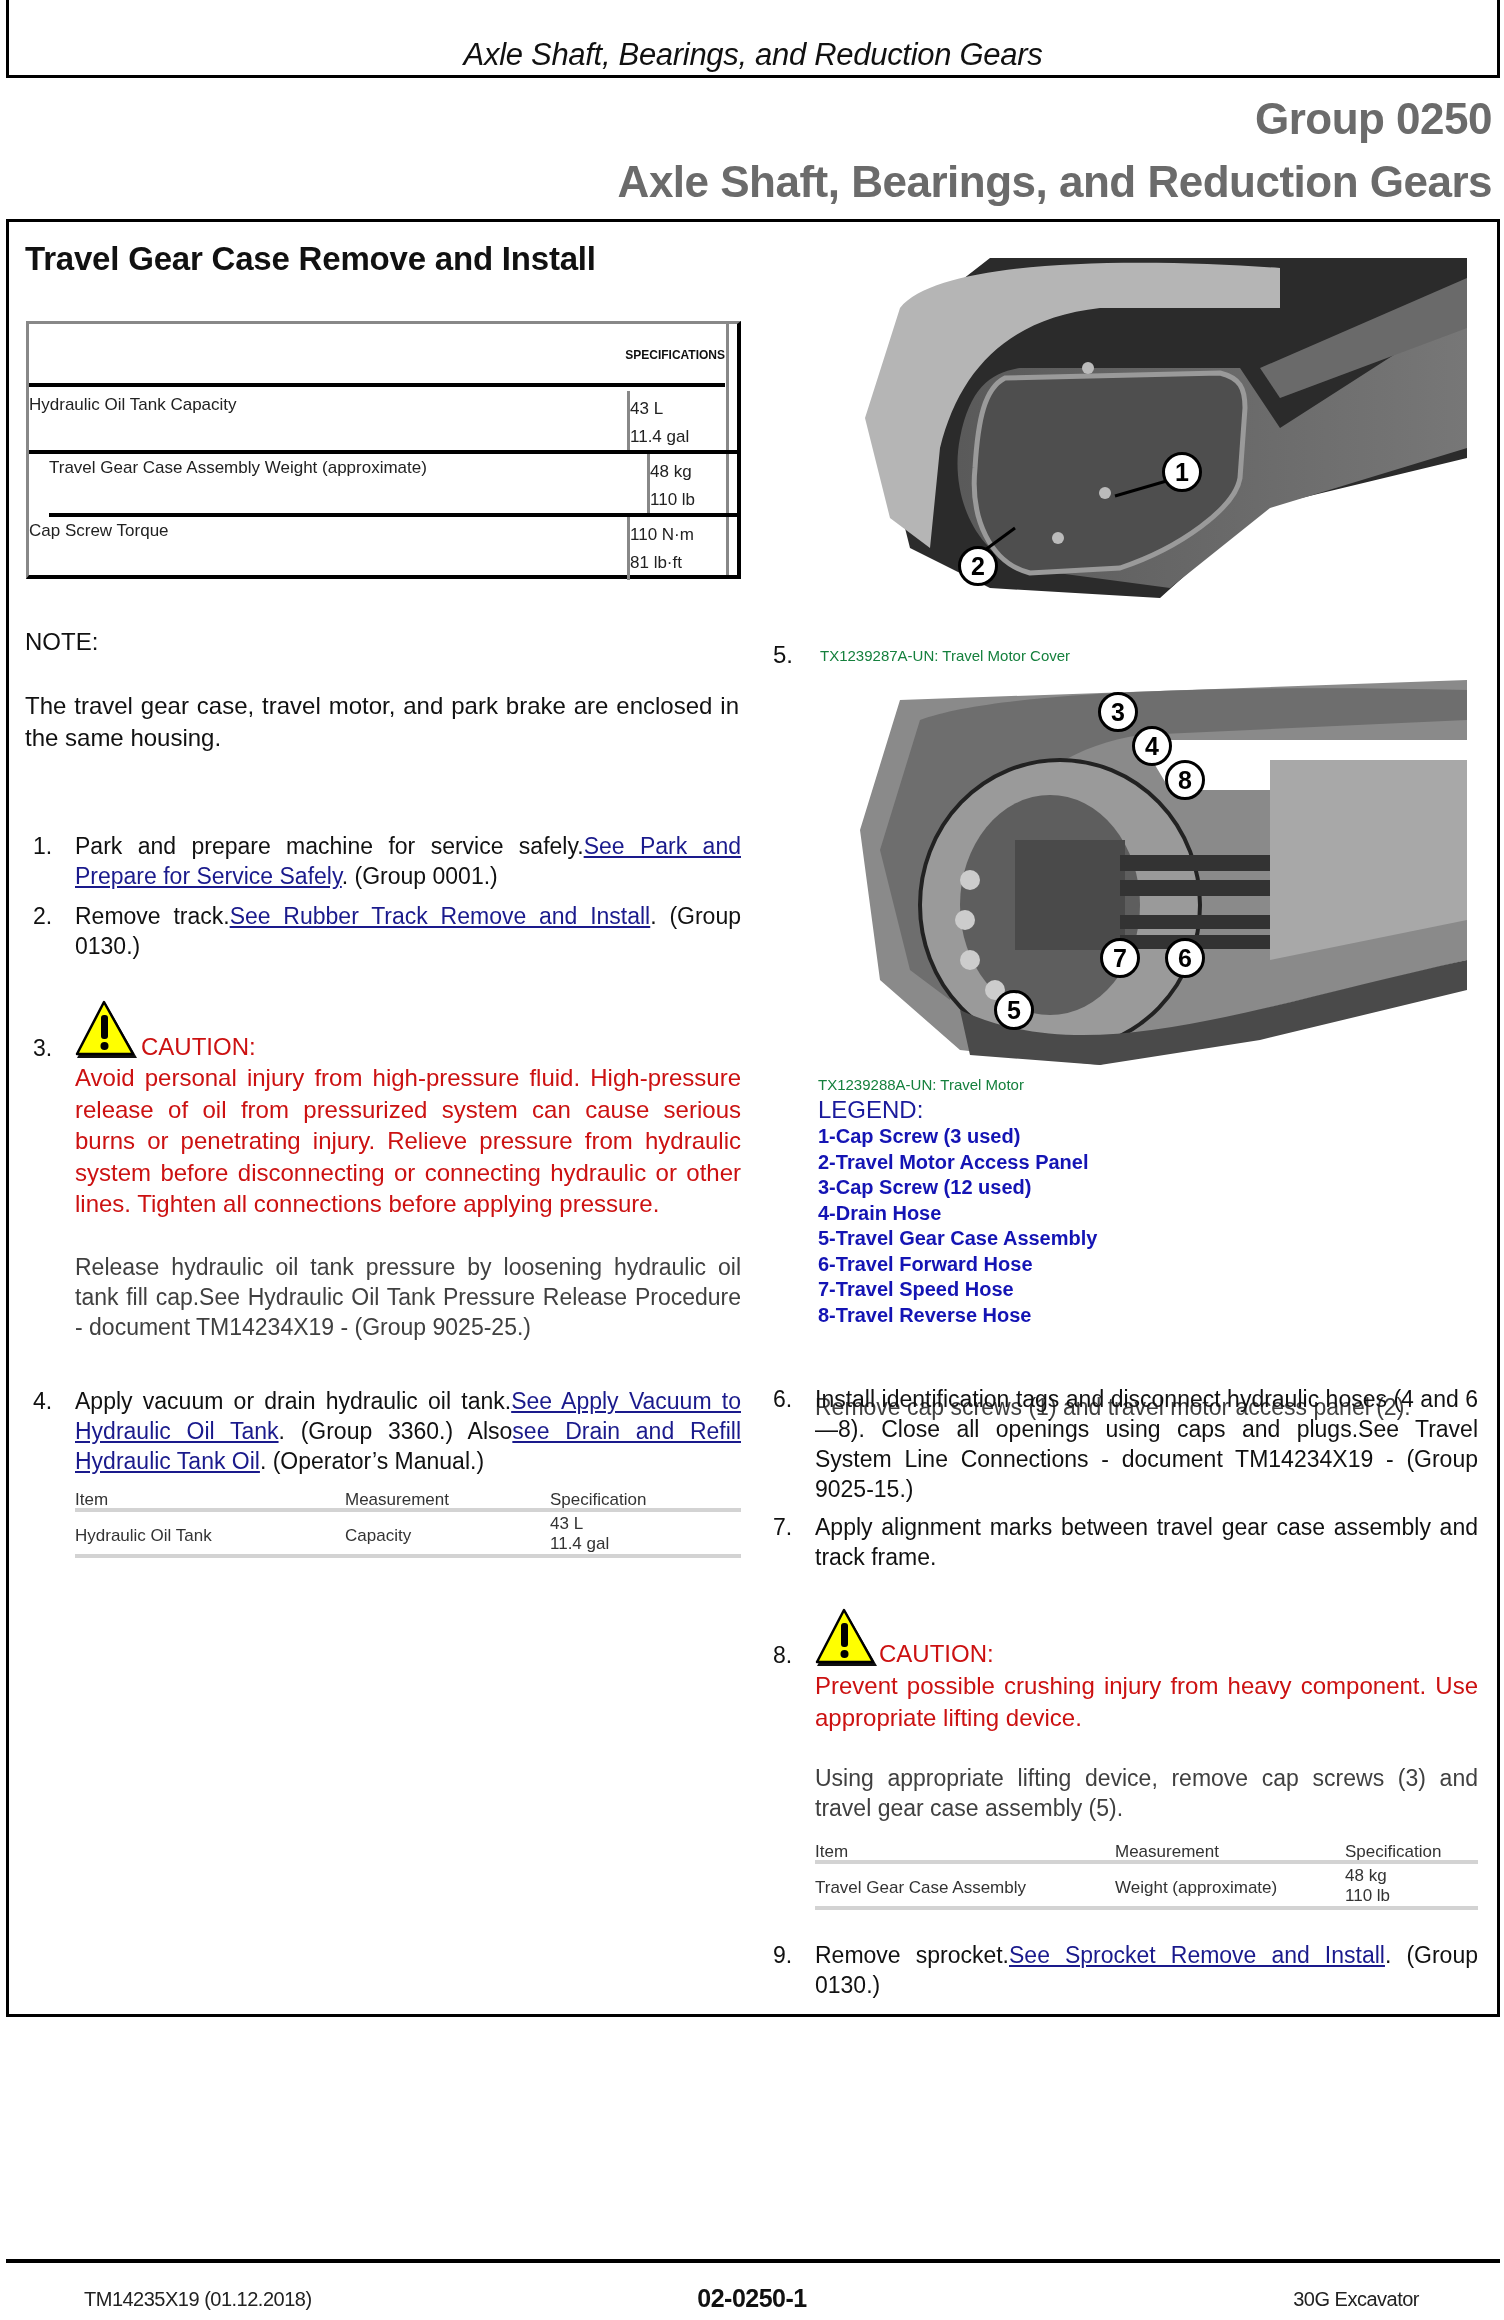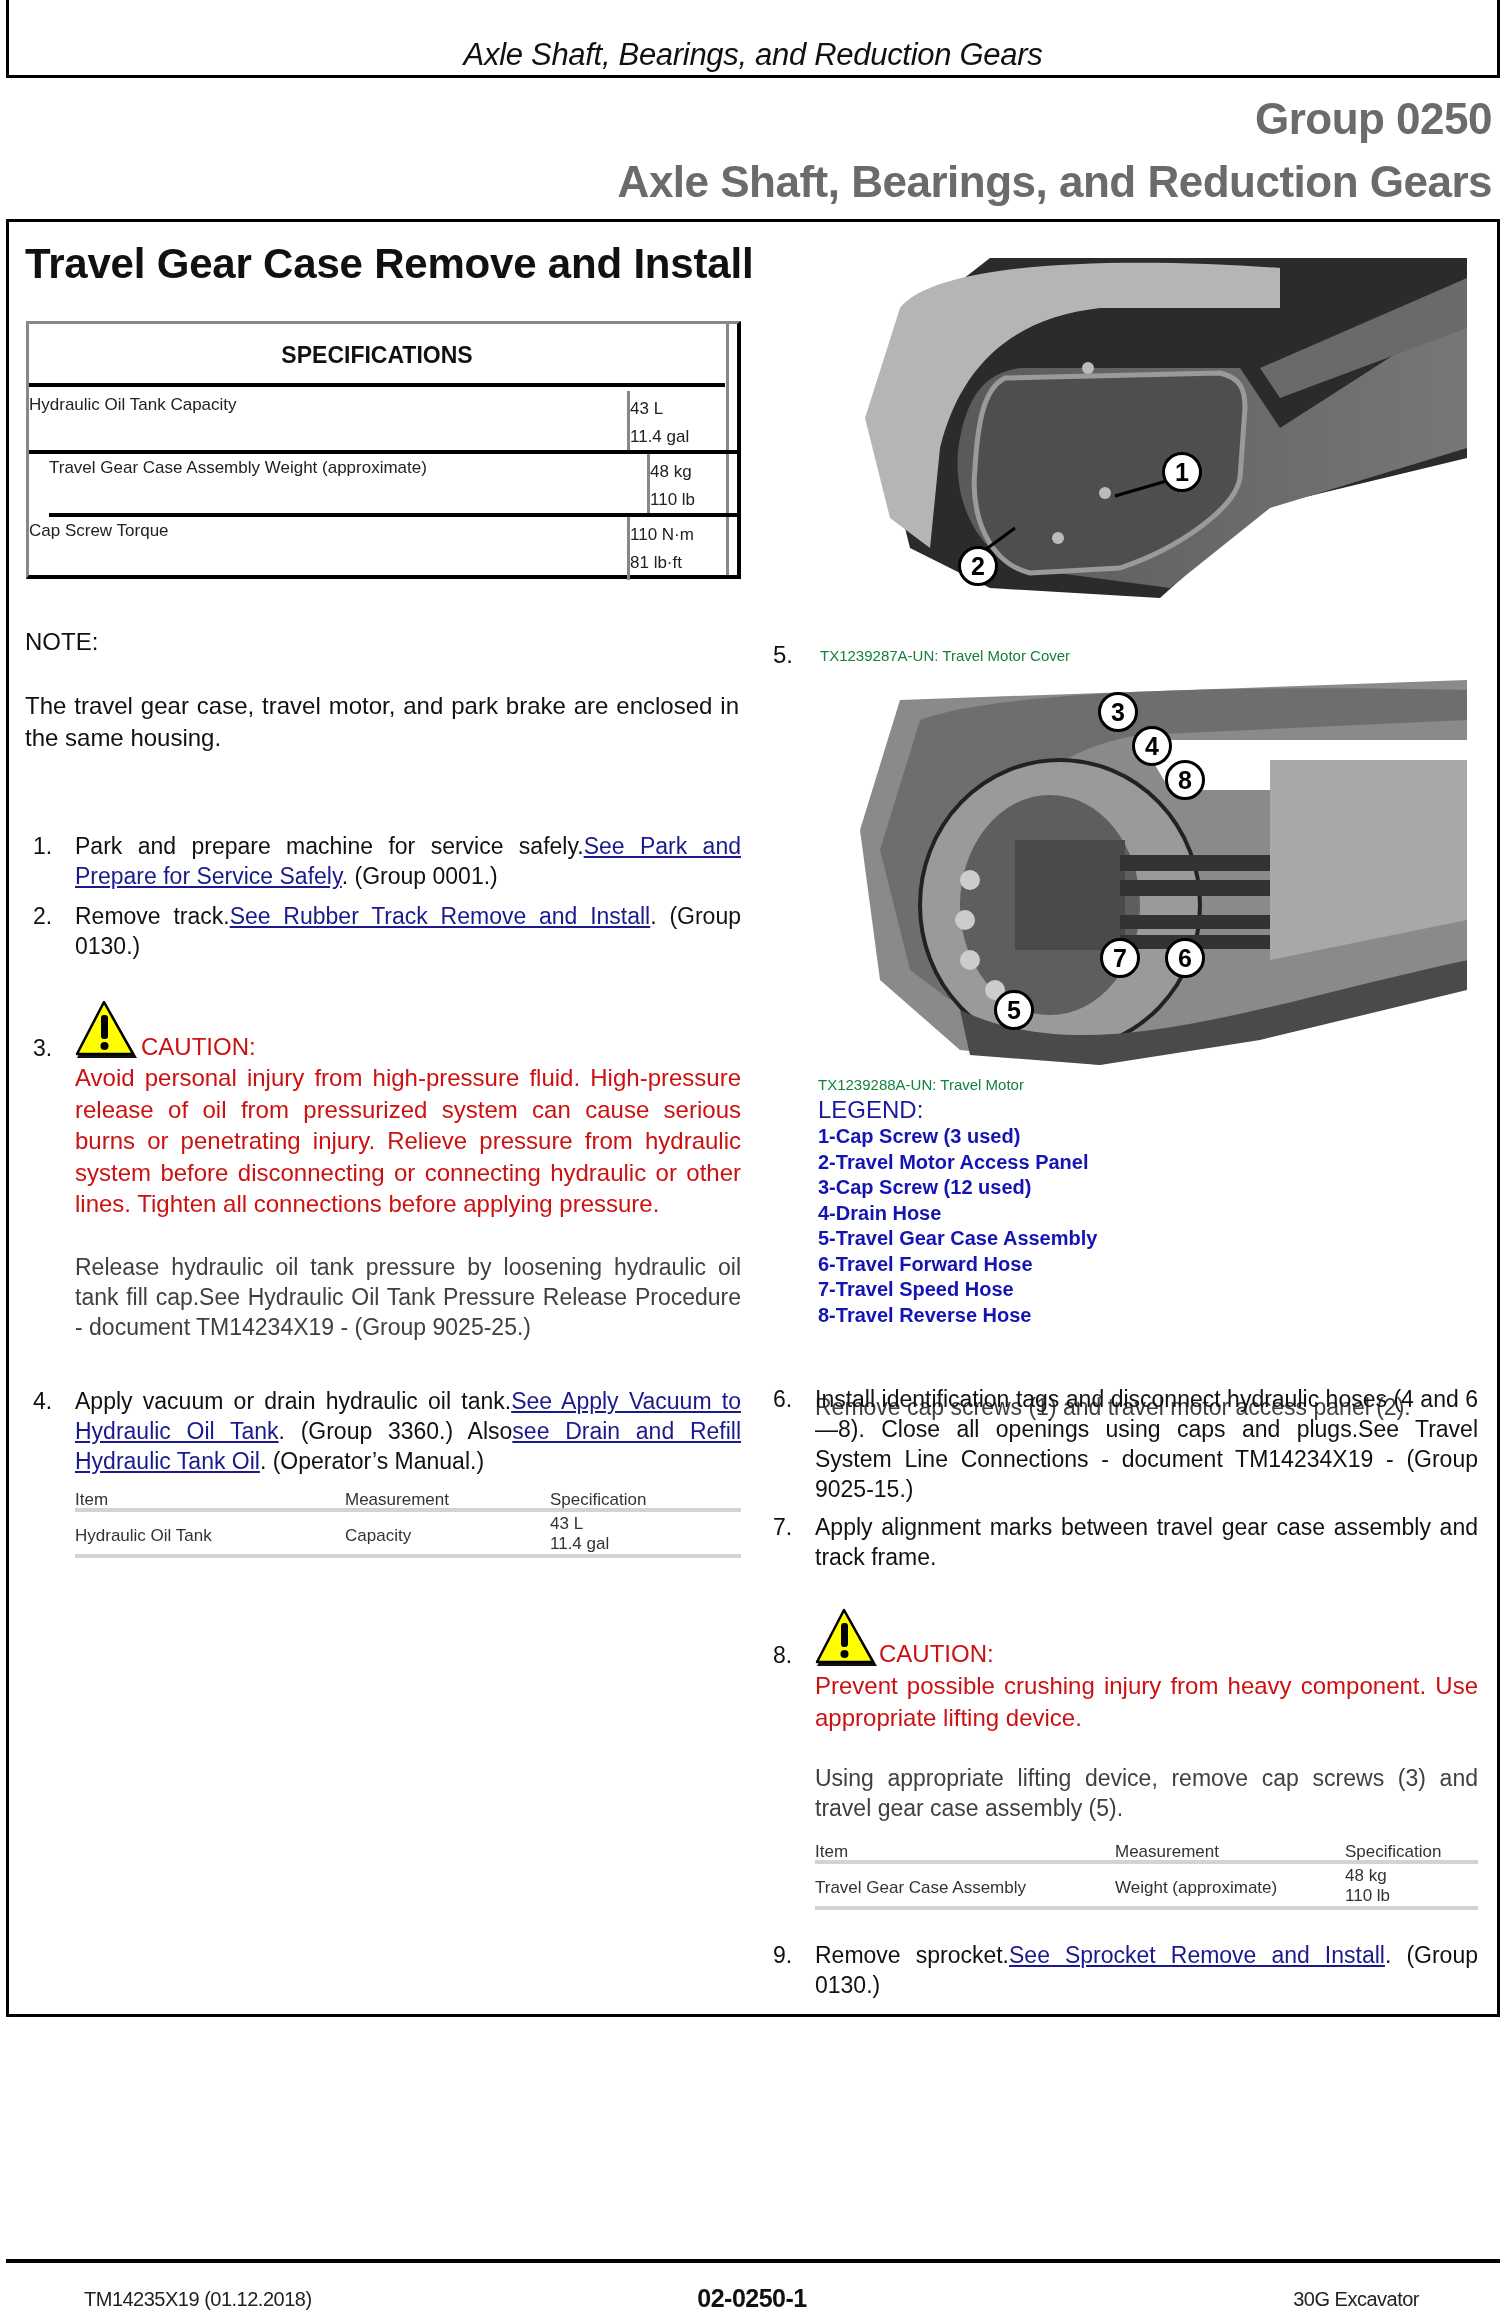--- a/index.html
+++ b/index.html
@@ -9,26 +9,26 @@
 
   
   .run-header { left: 6px; top: -3px; width: 1494px; height: 81px; border: 3px solid #000; border-top-width: 3px; }
   .run-title { position: absolute; left: 0; right: 0; top: 37px; text-align: center; font-style: italic; font-size: 31px; letter-spacing: -0.3px; }
 
   .group-no { right: 12px; top: 94px; font-size: 44px; font-weight: bold; color: #6b6b6b; letter-spacing: -0.5px; }
   .group-title { right: 12px; top: 157px; font-size: 44px; font-weight: bold; color: #6b6b6b; letter-spacing: -0.5px; }
 
   .main-box { left: 6px; top: 219px; width: 1494px; height: 1798px; border: 3px solid #000; }
 
-  .sec-title { left: 25px; top: 240px; font-size: 42px; font-weight: bold; letter-spacing: -0.2px; }
+  .sec-title { left: 25px; top: 240px; font-size: 33px; font-weight: bold; letter-spacing: -0.2px; }
 
   
   .spec { left: 26px; top: 321px; width: 715px; height: 258px; border-top: 3px solid #888; border-left: 3px solid #888; border-bottom: 4px solid #000; border-right: 4px solid #000; }
   .spec .inner-r { position: absolute; right: 8px; top: 0; bottom: 0; width: 3px; background: #888; }
-  .spec-head { position: absolute; left: 0; right: 12px; top: 0; height: 63px; text-align: center; font-weight: bold; font-size: 23px; line-height: 63px; border-bottom: 4px solid #000; }
+  .spec-head { position: absolute; left: 0; right: 12px; top: 0; height: 63px; text-align: right; font-weight: bold; font-size: 12px; line-height: 63px; border-bottom: 4px solid #000; }
   .spec-row { position: absolute; left: 0; right: 0; height: 63px; border-bottom: 4px solid #000; }
   .spec-row:last-child { border-bottom: none; }
   .spec-row .lbl { position: absolute; left: 0; top: 4px; font-size: 17px; color: #222; }
   .spec-row .val { position: absolute; left: 598px; top: 0; bottom: 0; width: 105px; border-left: 3px solid #888; font-size: 17px; color: #222; padding-top: 4px; line-height: 28px; }
 
   
   .para { font-size: 23px; line-height: 30px; text-align: justify; color: #404040; }
   .note-lbl { left: 25px; top: 628px; font-size: 24px; text-align: center; }
   .note-txt { left: 25px; width: 714px; top: 690px; font-size: 24px; line-height: 32px; text-align: justify; }
 

